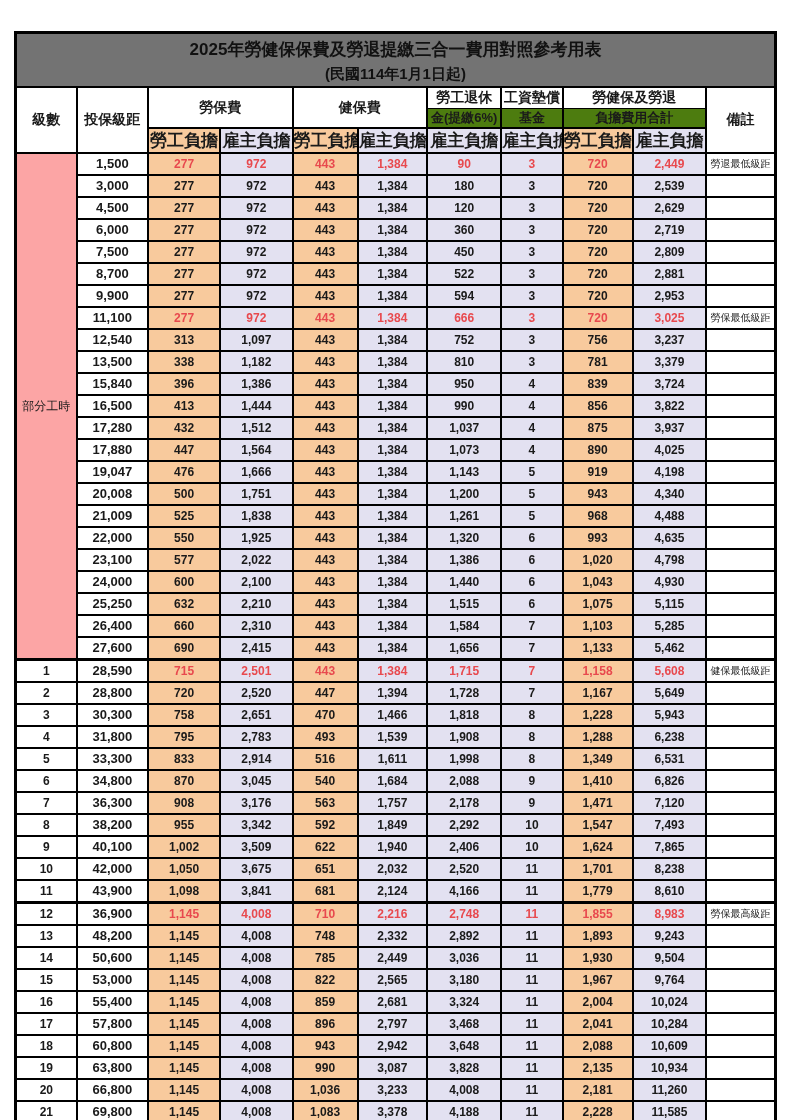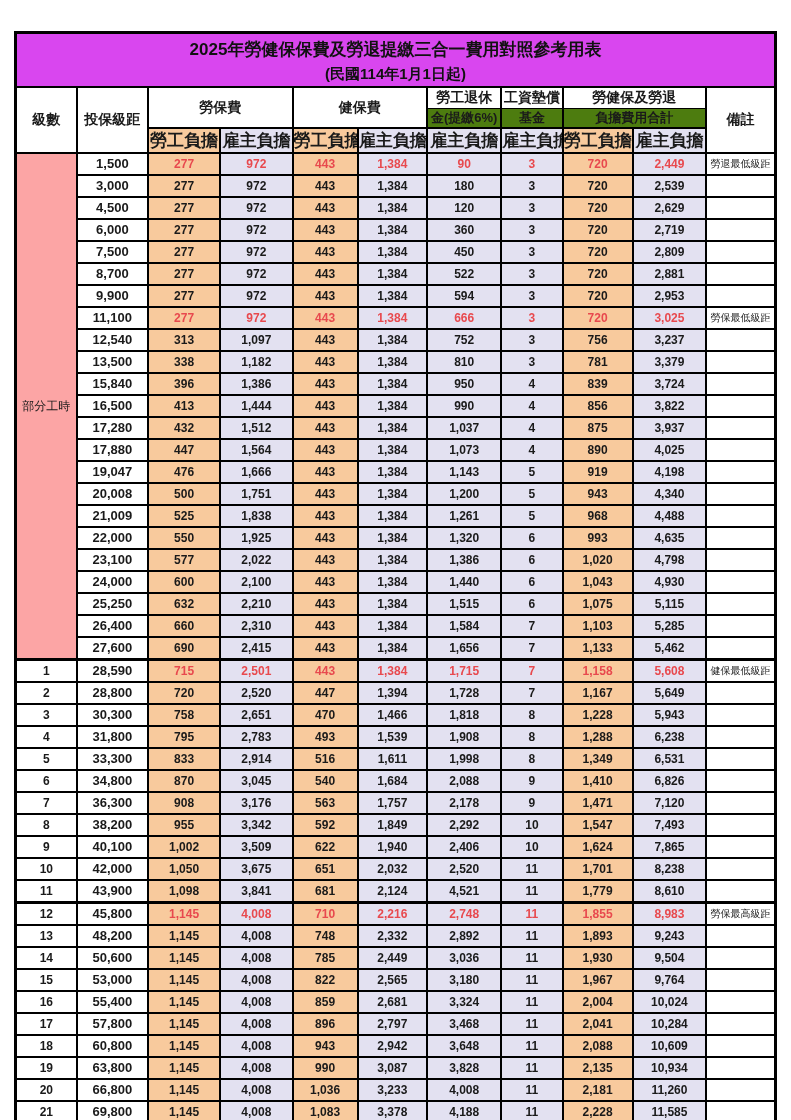--- a/index.html
+++ b/index.html
@@ -23,21 +23,21 @@
     padding: 0;
     text-align: center;
     vertical-align: middle;
     overflow: hidden;
     white-space: nowrap;
     color: #1a1a1a;
   }
   
   table.ref { border: 3px solid #000; }
 
-  .title-cell { height: 52px; background: #d946ef; }
+  .title-cell { height: 52px; background: #737373; }
   .title-main   { font-size: 17px; font-weight: bold; line-height: 27px; color: #111; }
   .title-sub    { font-size: 15px; font-weight: bold; line-height: 22px; color: #111; }
 
   .h1 td { height: 20px; font-size: 14px; font-weight: bold; background: #fff; }
   .h2 td { height: 18px; font-size: 13px; font-weight: bold; background: #4d7c0f; }
   .h3 td { height: 16px; font-size: 17px; font-weight: bold; }
   .h-split { border-bottom-width: 1px !important; }
   .h-split2 { border-top-width: 1px !important; }
 
   td.bg-emp { background: #F8CA9D; }
@@ -512,29 +512,29 @@
           <td class="val bg-er">8,238</td>
           <td class="c-remark bg-wh"></td>
         </tr>
         <tr>
           <td class="c-level bg-wh">11</td>
           <td class="c-bracket bg-wh">43,900</td>
           <td class="val bg-emp">1,098</td>
           <td class="val bg-er">3,841</td>
           <td class="val bg-emp">681</td>
           <td class="val bg-er">2,124</td>
-          <td class="val bg-er">4,521</td>
+          <td class="val bg-er">4,166</td>
           <td class="val bg-er">11</td>
           <td class="val bg-emp">1,779</td>
           <td class="val bg-er">8,610</td>
           <td class="c-remark bg-wh"></td>
         </tr>
         <tr class="hl tt">
           <td class="c-level bg-wh">12</td>
-          <td class="c-bracket bg-wh">45,800</td>
+          <td class="c-bracket bg-wh">36,900</td>
           <td class="val bg-emp">1,145</td>
           <td class="val bg-er">4,008</td>
           <td class="val bg-emp">710</td>
           <td class="val bg-er">2,216</td>
           <td class="val bg-er">2,748</td>
           <td class="val bg-er">11</td>
           <td class="val bg-emp">1,855</td>
           <td class="val bg-er">8,983</td>
           <td class="c-remark bg-wh">勞保最高級距</td>
         </tr>

